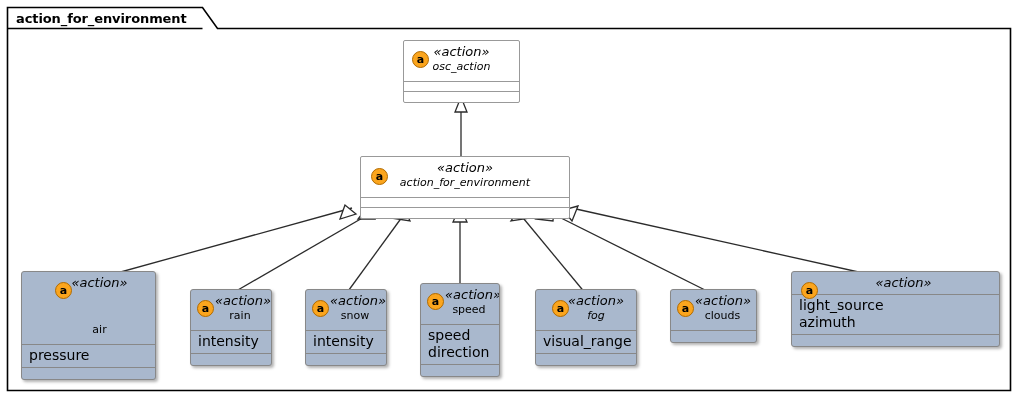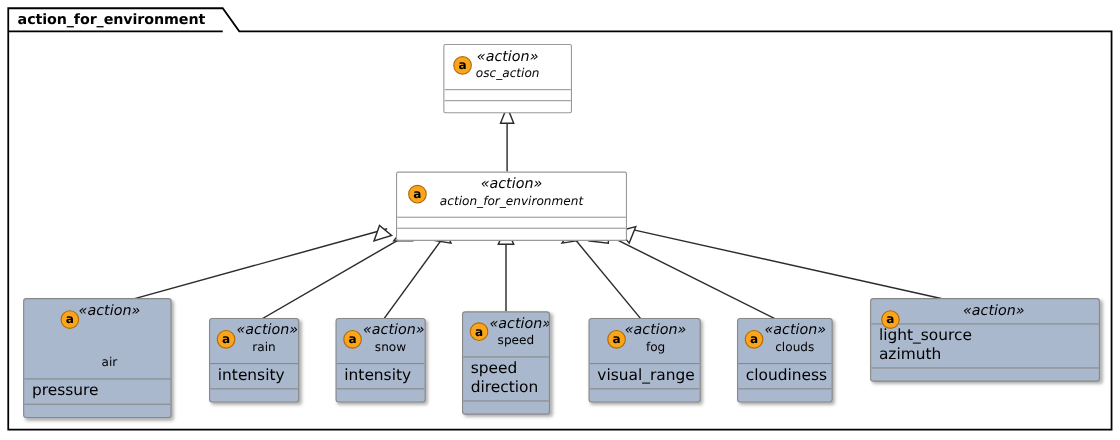--- a/index.html
+++ b/index.html
@@ -240,36 +240,33 @@
       <div class="attr">speed</div>
       <div class="attr">direction</div>
     </div>
     <div class="cls-empty"></div>
   </div>
 
   <div class="cls leaf" style="left:535px; top:289px; width:102px;">
     <div class="cls-head">
       <span class="badge" style="left:16px; top:10px;">a</span>
       <span class="stereo" style="padding-left:20px;">«action»</span>
-      <span class="cname" style="padding-left:20px;">fog</span>
+      <span class="cname" style="padding-left:20px;font-style:italic;">fog</span>
     </div>
     <div class="cls-attrs">
       <div class="attr">visual_range</div>
     </div>
     <div class="cls-empty"></div>
   </div>
 
   <div class="cls leaf" style="left:670px; top:289px; width:87px;">
     <div class="cls-head">
       <span class="badge" style="left:6px; top:10px;">a</span>
       <span class="stereo" style="padding-left:18px;">«action»</span>
       <span class="cname" style="padding-left:18px;">clouds</span>
-    </div>
-    <div class="cls-attrs">
-      <div class="attr">cloudiness</div>
     </div>
     <div class="cls-empty"></div>
   </div>
 
   <div class="cls leaf" style="left:791px; top:271px; width:209px;">
     <div class="cls-head">
       <span class="badge" style="left:9px; top:10px;">a</span>
       <span class="stereo" style="padding-left:16px;">«action»</span>
     </div>
     <div class="cls-attrs">

